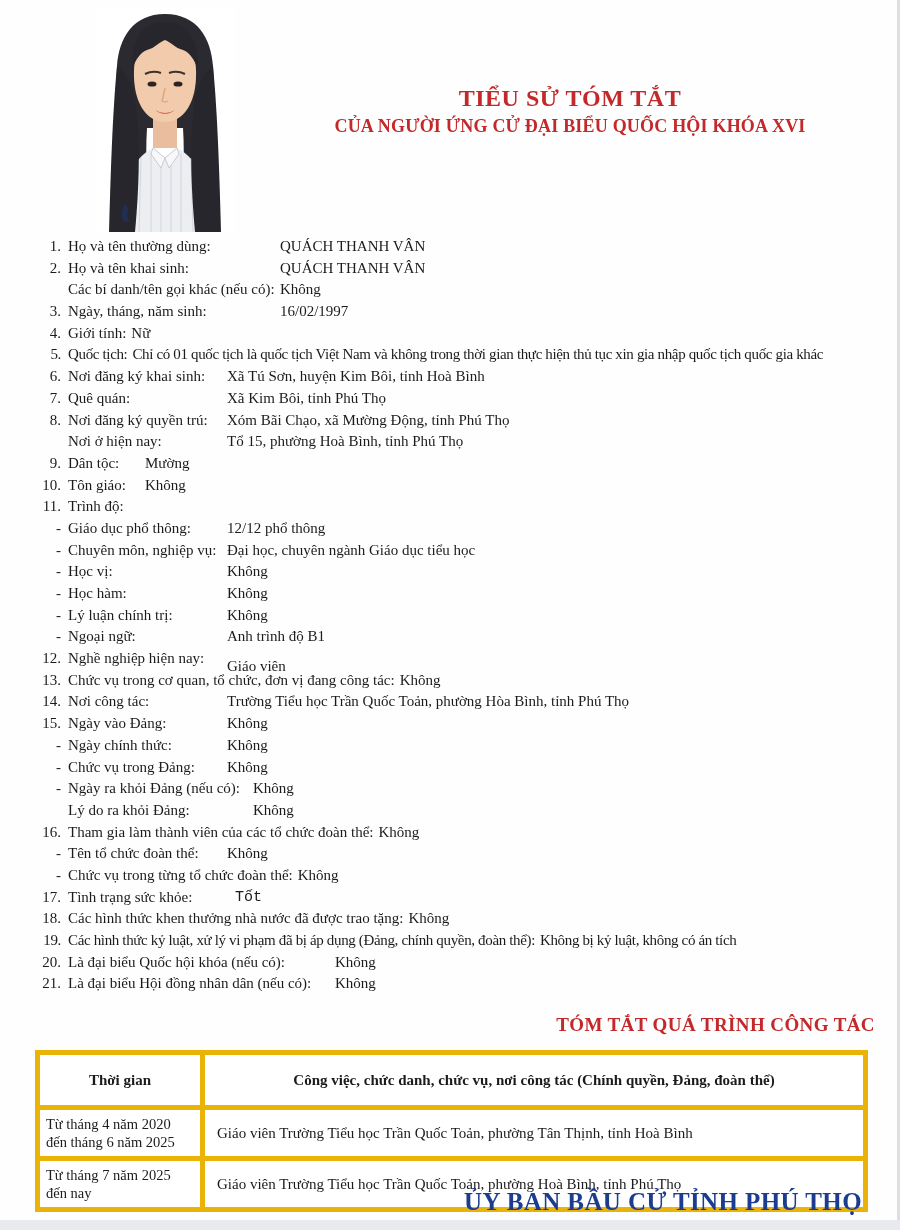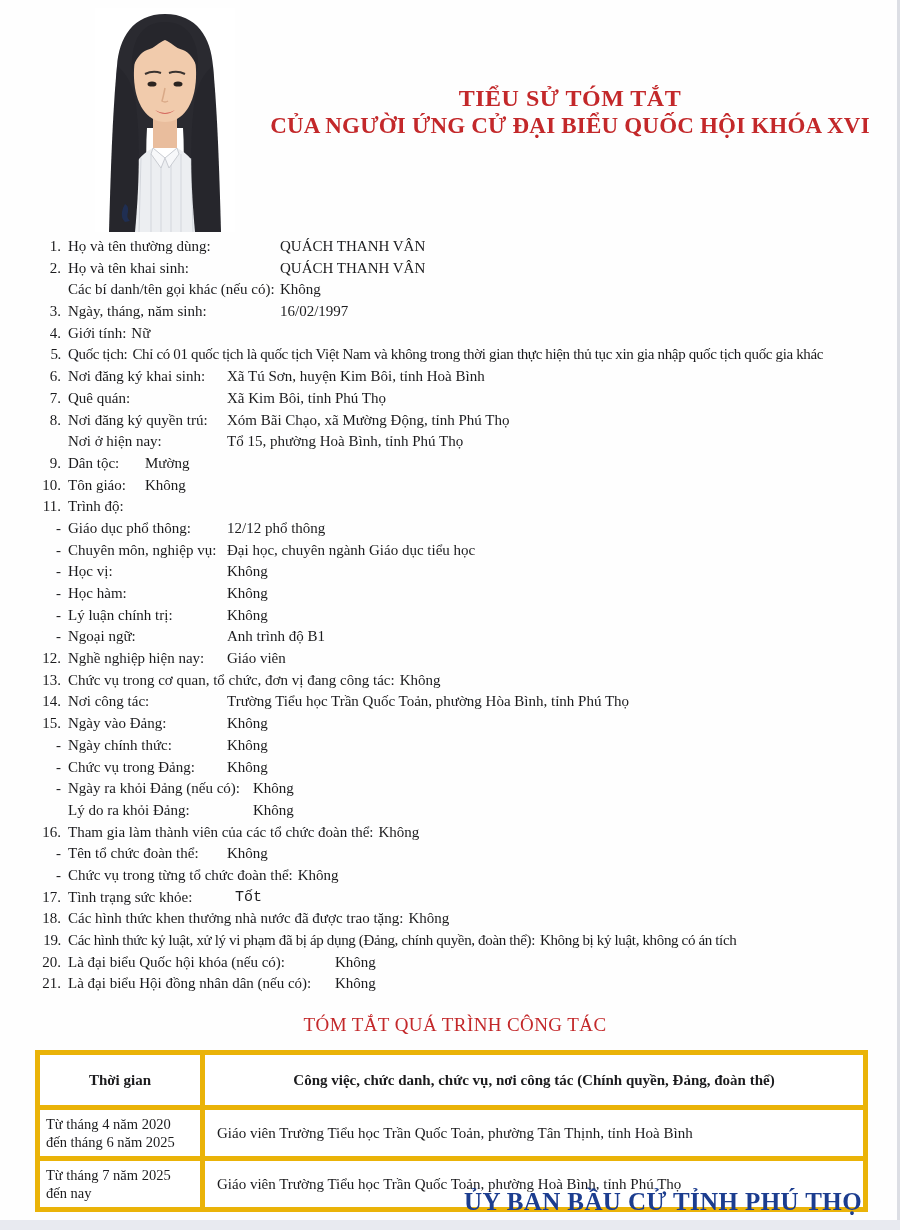--- a/index.html
+++ b/index.html
@@ -11,33 +11,33 @@
   .edge-right{position:absolute;top:0;right:0;width:3px;height:1230px;background:#dcdee4;}
   .bottom-strip{position:absolute;left:0;bottom:0;width:900px;height:10px;background:#e8eaf0;}
 
   
   .photo{position:absolute;left:95px;top:8px;width:140px;height:224px;background:#ffffff;}
   .photo svg{display:block;width:100%;height:100%;}
 
   
   .title-block{position:absolute;left:250px;top:84px;width:640px;text-align:center;color:#c3282a;font-weight:bold;}
   .title-line1{font-size:24px;letter-spacing:.5px;line-height:28px;}
-  .title-line2{font-size:23px;letter-spacing:.2px;line-height:28px;text-align:center;}
+  .title-line2{font-size:18px;letter-spacing:.2px;line-height:28px;text-align:center;}
 
   
   .bio-list{position:absolute;left:35px;top:236px;width:862px;font-size:15px;}
   .bio-row{position:relative;height:21.7px;line-height:21.7px;white-space:nowrap;}
   .bio-row .marker{display:inline-block;width:26px;text-align:right;margin-right:7px;}
   .bio-row .value{position:absolute;top:0;}
   .bio-row .value.inline{position:static;margin-left:5px;}
   .bio-row.tight{letter-spacing:-0.35px;}
 
   
-  .section-title{position:absolute;left:35px;top:1014px;width:840px;text-align:center;
-    color:#c3282a;font-weight:normal;font-size:19px;letter-spacing:.4px;}
+  .section-title{position:absolute;left:35px;top:1014px;width:840px;text-align:right;
+    color:#c3282a;font-weight:bold;font-size:19px;letter-spacing:.4px;}
   table.career{position:absolute;left:35px;top:1050px;width:833px;border-collapse:collapse;font-size:15px;}
   table.career th,table.career td{border:5px solid #eab308;background:#ffffff;}
   table.career th{font-weight:bold;text-align:center;height:48px;}
   table.career td{height:42px;vertical-align:middle;}
   td.cell-time,th.col-time{width:148px;}
   td.cell-time{padding:2px 6px;font-size:14.5px;line-height:18px;}
   td.cell-job{padding:2px 12px;margin-left:42px;}
 
   .footer{position:absolute;right:38px;top:1188px;color:#1c3d8f;font-weight:bold;
     font-size:25px;letter-spacing:.4px;}
@@ -109,21 +109,21 @@
       <div class="bio-row"><span class="marker"></span><span class="label">Nơi ở hiện nay:</span><span class="value" style="left: 192px;">Tổ 15, phường Hoà Bình, tỉnh Phú Thọ</span></div>
       <div class="bio-row"><span class="marker">9.</span><span class="label">Dân tộc:</span><span class="value" style="left: 110px;">Mường</span></div>
       <div class="bio-row"><span class="marker">10.</span><span class="label">Tôn giáo:</span><span class="value" style="left: 110px;">Không</span></div>
       <div class="bio-row"><span class="marker">11.</span><span class="label">Trình độ:</span></div>
       <div class="bio-row"><span class="marker">-</span><span class="label">Giáo dục phổ thông:</span><span class="value" style="left: 192px;">12/12 phổ thông</span></div>
       <div class="bio-row"><span class="marker">-</span><span class="label">Chuyên môn, nghiệp vụ:</span><span class="value" style="left: 192px;">Đại học, chuyên ngành Giáo dục tiểu học</span></div>
       <div class="bio-row"><span class="marker">-</span><span class="label">Học vị:</span><span class="value" style="left: 192px;">Không</span></div>
       <div class="bio-row"><span class="marker">-</span><span class="label">Học hàm:</span><span class="value" style="left: 192px;">Không</span></div>
       <div class="bio-row"><span class="marker">-</span><span class="label">Lý luận chính trị:</span><span class="value" style="left: 192px;">Không</span></div>
       <div class="bio-row"><span class="marker">-</span><span class="label">Ngoại ngữ:</span><span class="value" style="left: 192px;">Anh trình độ B1</span></div>
-      <div class="bio-row"><span class="marker">12.</span><span class="label">Nghề nghiệp hiện nay:</span><span class="value" style="left: 192px;">Giáo viên</span></div>
+      <div class="bio-row"><span class="marker">12.</span><span class="label">Nghề nghiệp hiện nay:</span><span class="value" style="left: 192px; margin-top: 8px;">Giáo viên</span></div>
       <div class="bio-row"><span class="marker">13.</span><span class="label">Chức vụ trong cơ quan, tổ chức, đơn vị đang công tác:</span><span class="value inline">Không</span></div>
       <div class="bio-row"><span class="marker">14.</span><span class="label">Nơi công tác:</span><span class="value" style="left: 192px;">Trường Tiểu học Trần Quốc Toản, phường Hòa Bình, tỉnh Phú Thọ</span></div>
       <div class="bio-row"><span class="marker">15.</span><span class="label">Ngày vào Đảng:</span><span class="value" style="left: 192px;">Không</span></div>
       <div class="bio-row"><span class="marker">-</span><span class="label">Ngày chính thức:</span><span class="value" style="left: 192px;">Không</span></div>
       <div class="bio-row"><span class="marker">-</span><span class="label">Chức vụ trong Đảng:</span><span class="value" style="left: 192px;">Không</span></div>
       <div class="bio-row"><span class="marker">-</span><span class="label">Ngày ra khỏi Đảng (nếu có):</span><span class="value" style="left: 218px;">Không</span></div>
       <div class="bio-row"><span class="marker"></span><span class="label">Lý do ra khỏi Đảng:</span><span class="value" style="left: 218px;">Không</span></div>
       <div class="bio-row"><span class="marker">16.</span><span class="label">Tham gia làm thành viên của các tổ chức đoàn thể:</span><span class="value inline">Không</span></div>
       <div class="bio-row"><span class="marker">-</span><span class="label">Tên tổ chức đoàn thể:</span><span class="value" style="left: 192px;">Không</span></div>
       <div class="bio-row"><span class="marker">-</span><span class="label">Chức vụ trong từng tổ chức đoàn thể:</span><span class="value inline">Không</span></div>

